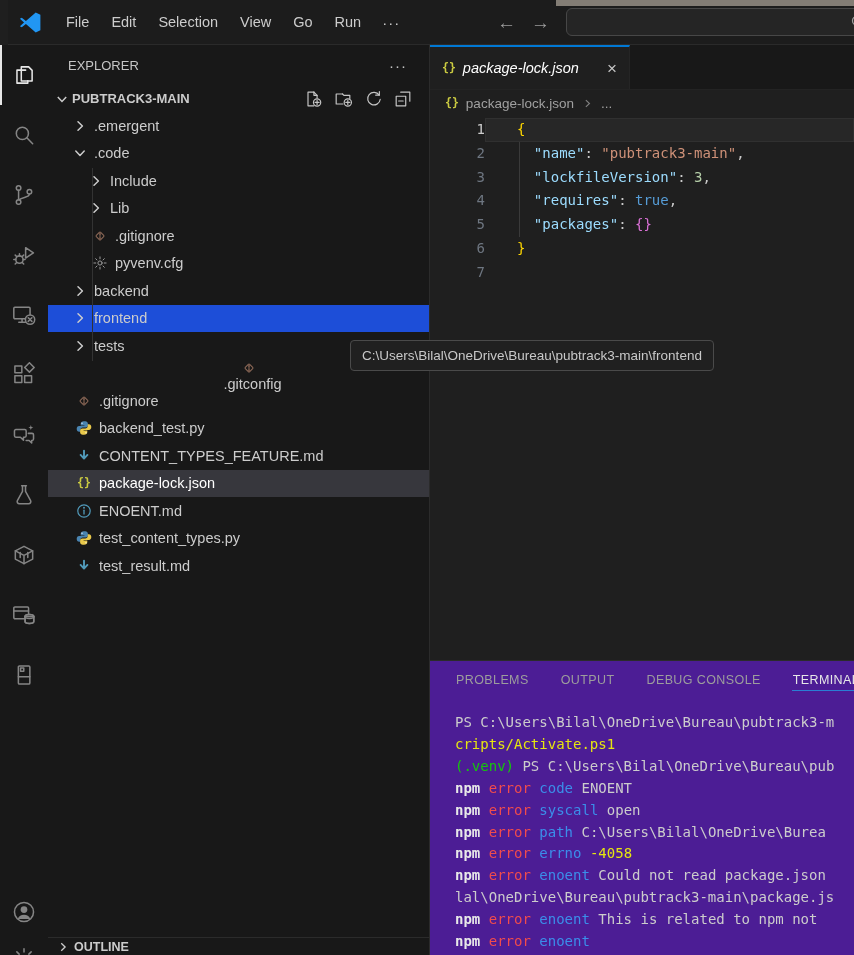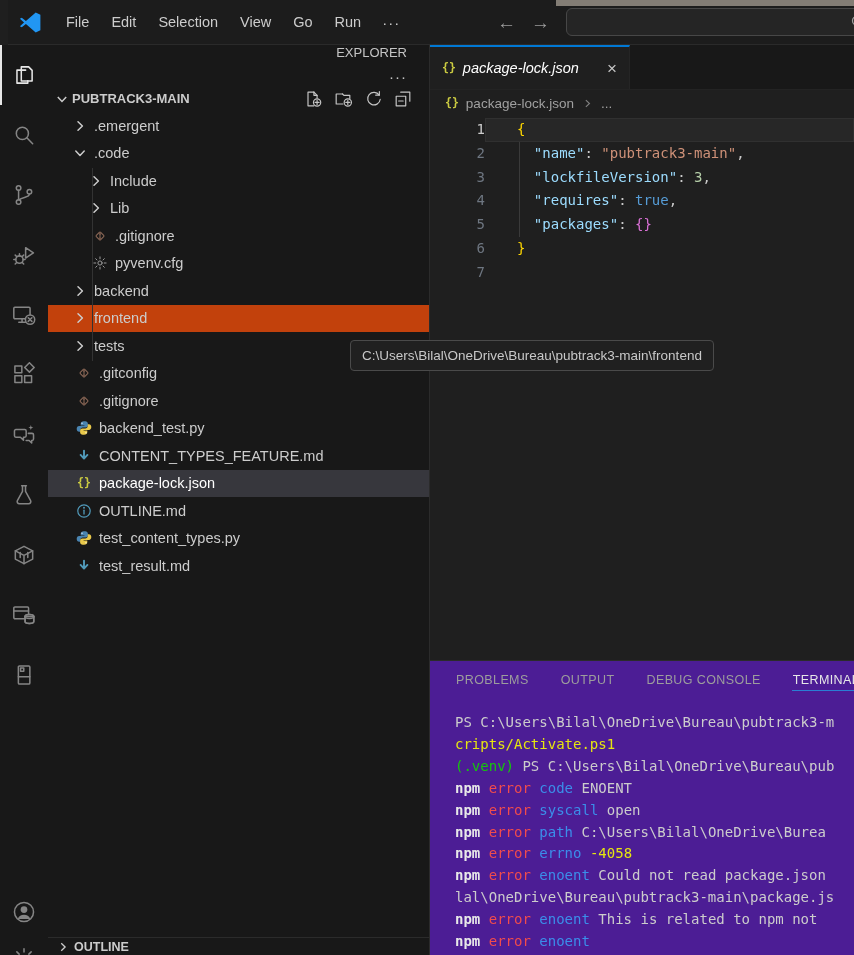--- a/index.html
+++ b/index.html
@@ -24,34 +24,34 @@
 
   
   .activitybar{position:absolute;left:0;top:45px;width:48px;height:910px;background:#181818;overflow:hidden;z-index:2;}
   .ab-item{width:48px;height:60px;display:flex;align-items:center;justify-content:center;color:#858585;}
   .ab-item.active{color:#e7e7e7;box-shadow:inset 2px 0 0 #e7e7e7;}
   .ab-item.abs{position:absolute;left:0;height:48px;}
 
   
   .sidebar{position:absolute;left:48px;top:45px;width:382px;height:910px;background:#181818;
            border-right:1px solid #2b2b2b;z-index:2;}
-  .sb-header{height:40px;display:flex;align-items:flex-end;justify-content:space-between;
-             padding:0 22px 0 20px;font-size:13px;color:#c5c5c5;flex-direction:column;}
+  .sb-header{height:40px;display:flex;align-items:center;justify-content:space-between;
+             padding:0 22px 0 20px;font-size:13px;color:#c5c5c5;}
   .sb-more{color:#c5c5c5;font-size:15px;letter-spacing:1px;}
   .sb-section{height:27px;display:flex;align-items:center;font-weight:700;font-size:13px;color:#cccccc;
               padding-left:6px;}
   .sb-section .chev{margin-right:2px;}
   .sb-actions{margin-left:auto;display:flex;gap:10px;padding-right:16px;color:#c5c5c5;}
   .sb-actions .act{width:20px;height:20px;display:flex;align-items:center;justify-content:center;}
   .tree{position:relative;}
   .row{height:27.5px;display:flex;align-items:center;font-size:14.5px;color:#cccccc;white-space:nowrap;}
   .row .chev{flex:0 0 16px;margin-right:6px;}
   .row .ficon{flex:0 0 16px;margin-right:7px;display:flex;align-items:center;justify-content:center;}
   .row.sel{background:#37373d;color:#ffffff;}
-  .row.hov{background:#c2410c;}
+  .row.hov{background:#1d4ed8;}
   .guide{position:absolute;left:44px;top:56px;width:1px;height:193px;background:#333333;}
   .json-glyph{font-family:"DejaVu Sans Mono",monospace;font-weight:700;color:#cbcb41;font-size:11.5px;}
   .outline{position:absolute;left:0;bottom:0;width:100%;height:18px;border-top:1px solid #2b2b2b;
            display:flex;align-items:center;font-weight:700;font-size:12.5px;color:#cccccc;padding-left:8px;}
   .outline .chev{margin-right:4px;}
 
   
   .editor{position:absolute;left:430px;top:45px;width:424px;height:615px;background:#1f1f1f;}
   .tabbar{height:45px;background:#181818;display:flex;border-bottom:1px solid #232323;}
   .tab{width:200px;background:#1f1f1f;border-top:2px solid #0078d4;border-right:1px solid #252525;
@@ -340,21 +340,21 @@
         <span>frontend</span>
       </div>
       <div class="row" style="padding-left: 24px;">
         <span class="chev">
           <svg viewBox="0 0 16 16" width="16" height="16" fill="none" stroke="#cccccc" stroke-width="1.5" stroke-linecap="round" stroke-linejoin="round">
             <path d="M6 3.8l4.4 4.2L6 12.2"></path>
           </svg>
         </span>
         <span>tests</span>
       </div>
-      <div class="row" style="padding-left: 28px;">
+      <div class="row" style="padding-left: 28px; flex-direction: column;">
         <span class="ficon">
           <svg viewBox="0 0 16 16" width="16" height="16" fill="none" stroke-linecap="round" stroke-linejoin="round">
             <rect x="4.9" y="4.9" width="6.2" height="6.2" rx="1" transform="rotate(45 8 8)" stroke="#8f6a58"></rect>
             <circle cx="8" cy="5.9" r=".95" fill="#8f6a58"></circle>
             <circle cx="8" cy="10.1" r=".95" fill="#8f6a58"></circle>
             <path d="M8 6.9v2.2" stroke="#8f6a58"></path>
           </svg>
         </span>
         <span>.gitconfig</span>
       </div>
@@ -395,21 +395,21 @@
         <span>package-lock.json</span>
       </div>
       <div class="row" style="padding-left: 28px;">
         <span class="ficon">
           <svg viewBox="0 0 16 16" width="16" height="16" fill="none" stroke-linecap="round" stroke-linejoin="round">
             <circle cx="8" cy="8" r="6.2" stroke="#519aba" stroke-width="1.2"></circle>
             <path d="M8 7.2v3.9" stroke="#519aba" stroke-width="1.3"></path>
             <circle cx="8" cy="4.7" r=".95" fill="#519aba" stroke="none"></circle>
           </svg>
         </span>
-        <span>OUTLINE.md</span>
+        <span>ENOENT.md</span>
       </div>
       <div class="row" style="padding-left: 28px;">
         <span class="ficon">
           <svg viewBox="0 0 16 16" width="16" height="16" fill="none" stroke-linecap="round" stroke-linejoin="round">
             <path fill="#4a84b0" stroke="none" d="M7.9 1.2c-2 0-3.2 1-3.2 2.5v1.8h3.7v.6H3.1C1.6 6.1.7 7.3.7 9c0 1.6.9 2.8 2.4 2.8h1.2V9.9c0-1.4 1.1-2.5 2.6-2.5h2.8c1.3 0 2.2-.9 2.2-2.2V3.7c0-1.4-1.1-2.5-2.6-2.5z"></path>
             <circle cx="6" cy="3.3" r=".75" fill="#d6e7f4" stroke="none"></circle>
             <path fill="#e8c84a" stroke="none" d="M8.1 14.8c2 0 3.2-1 3.2-2.5v-1.8H7.6v-.6h5.3c1.5 0 2.4-1.2 2.4-2.9 0-1.6-.9-2.8-2.4-2.8h-1.2v1.9c0 1.4-1.1 2.5-2.6 2.5H6.3c-1.3 0-2.2.9-2.2 2.2v1.5c0 1.4 1.1 2.5 2.6 2.5z"></path>
             <circle cx="10" cy="12.7" r=".75" fill="#f7f0cd" stroke="none"></circle>
           </svg>
         </span>

